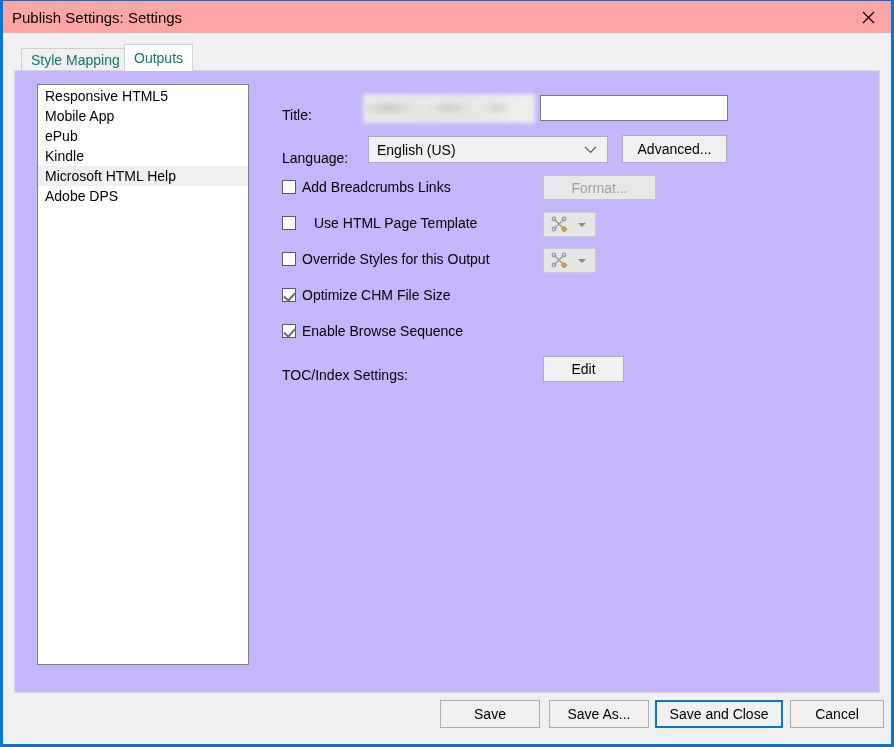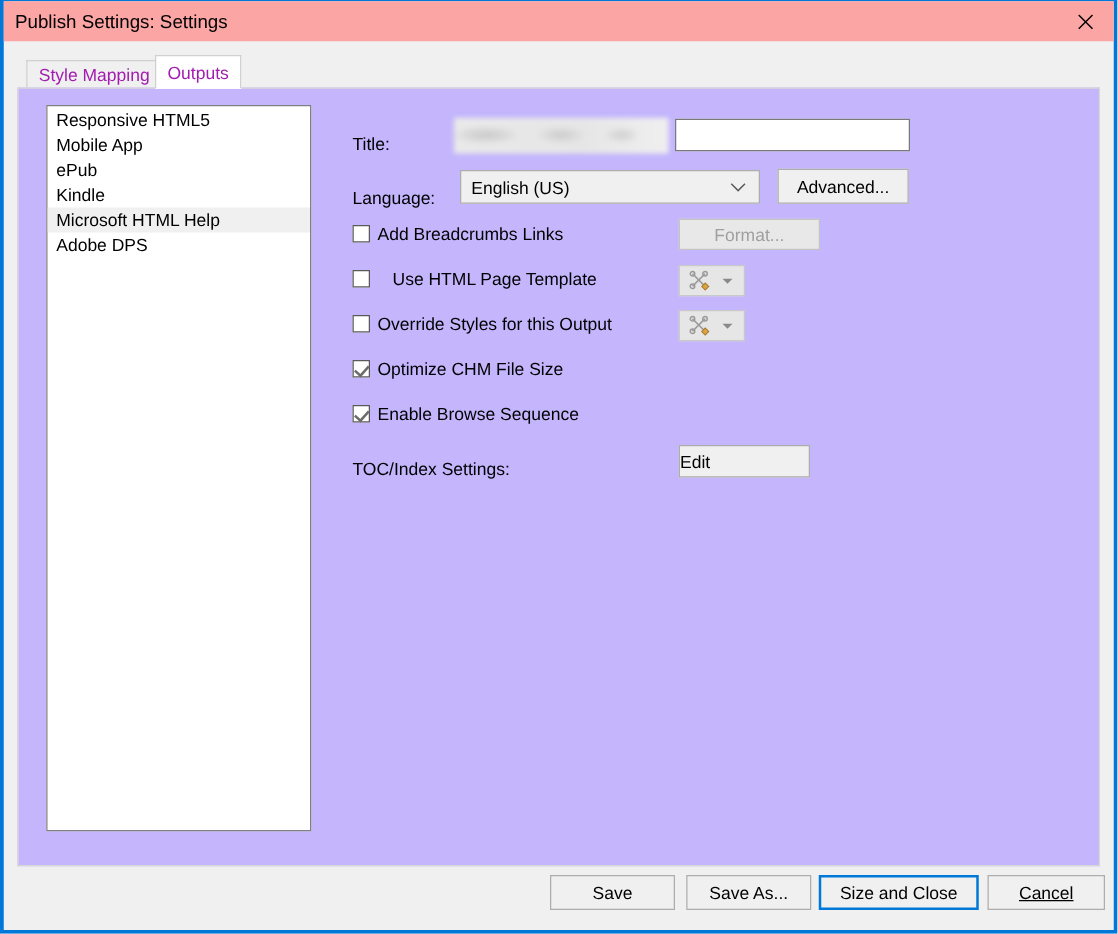--- a/index.html
+++ b/index.html
@@ -56,21 +56,21 @@
   }
   .tab {
     position: absolute;
     top: 4px;
     height: 22px;
     padding: 0 9px;
     background: #f0f0f0;
     border: 1px solid #d0d0d0;
     border-bottom: none;
     font-size: 14px;
-    color: #a21caf;
+    color: #0f766e;
     display: flex;
     align-items: center;
     white-space: nowrap;
     cursor: default;
   }
   .tab.active {
     top: 0px;
     height: 27px;
     background: #ffffff;
     border: 1px solid #d0d0d0;
@@ -255,28 +255,28 @@
     border-left: 4px solid transparent;
     border-right: 4px solid transparent;
     border-top: 4px solid #8a8a8a;
   }
 
   
   #label-toc { left: 24px; top: 296px; }
   #edit-button {
     position: absolute;
     left: 285px; top: 285px;
-    width: 105px; height: 26px;
+    width: 81px; height: 26px;
     background: #f0f0f0;
     border: 1px solid #adadad;
     font-size: 14px;
     color: #000;
     display: flex;
     align-items: center;
-    justify-content: flex-start;
+    justify-content: center;
     cursor: default;
   }
 
   
   #footer {
     position: absolute;
     left: 0; bottom: 0;
     width: 888px; height: 52px;
   }
   .footer-button {
@@ -288,21 +288,21 @@
     font-size: 14px;
     color: #000;
     display: flex;
     align-items: center;
     justify-content: center;
     cursor: default;
   }
   #btn-save      { left: 437px; width: 100px; }
   #btn-save-as   { left: 546px; width: 100px; }
   #btn-save-close{ left: 652px; width: 128px; border: 2px solid #0078d7; }
-  #btn-cancel    { left: 787px; width: 94px; text-decoration: underline; }
+  #btn-cancel    { left: 787px; width: 94px; }
 </style>
 </head>
 <body>
 
 <div id="window">
 
   <div id="titlebar">
     <span id="title-text">Publish Settings: Settings</span>
     <div id="close-button">
       <svg width="13" height="13" viewBox="0 0 13 13">
@@ -420,20 +420,20 @@
   </div>
 
   <div id="footer">
     <div class="footer-button" id="btn-save">
       <span>Save</span>
     </div>
     <div class="footer-button" id="btn-save-as">
       <span>Save As...</span>
     </div>
     <div class="footer-button" id="btn-save-close">
-      <span>Size and Close</span>
+      <span>Save and Close</span>
     </div>
     <div class="footer-button" id="btn-cancel">
       <span>Cancel</span>
     </div>
   </div>
 
 </div>
 
 </body></html>

